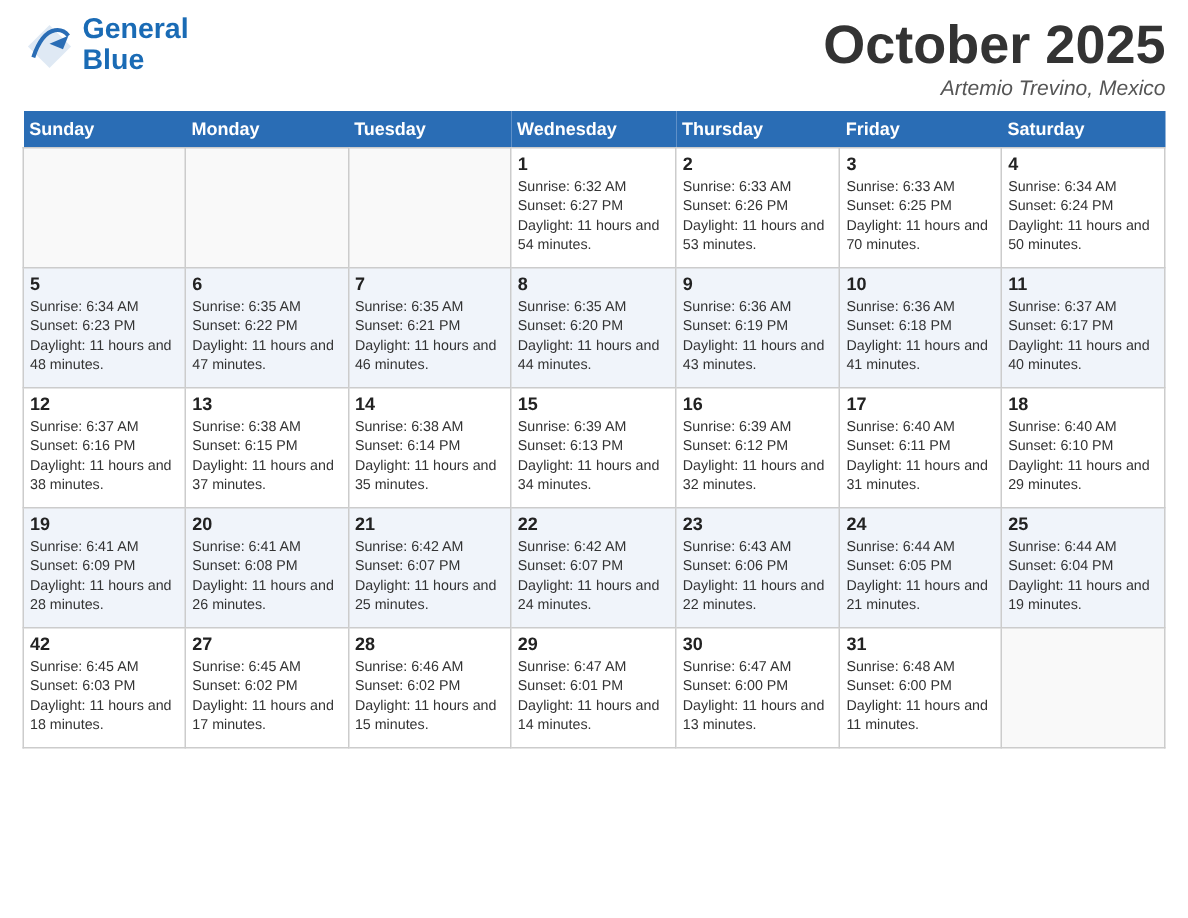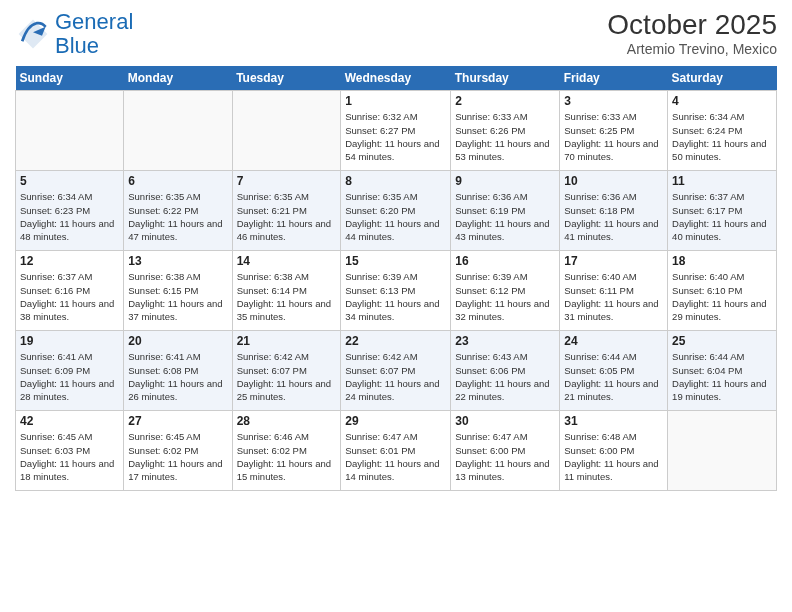--- a/index.html
+++ b/index.html
@@ -19,44 +19,45 @@
       justify-content: space-between;
       align-items: flex-start;
       margin-bottom: 8px;
     }
     .logo {
       display: flex;
       align-items: center;
       gap: 4px;
     }
     .logo-text {
-      font-size: 22px;
-      font-weight: normal;
+      font-size: 19px;
+      font-weight: bold;
       color: #333;
       line-height: 1.1;
     }
     .logo-text span {
       color: #1a6bb5;
     }
     .logo-icon {
       width: 36px;
       height: 36px;
     }
     .title-block {
       text-align: right;
     }
     .month-title {
-      font-size: 28px;
-      font-weight: normal;
+      font-size: 36px;
+      font-weight: bold;
       color: #333;
       line-height: 1.1;
     }
     .subtitle {
       font-size: 14px;
       color: #555;
+      font-style: italic;
     }
     table {
       width: 100%;
       border-collapse: collapse;
       font-size: 10.5px;
     }
     th {
       background-color: #2a6db5;
       color: #ffffff;
       padding: 5px 4px;

